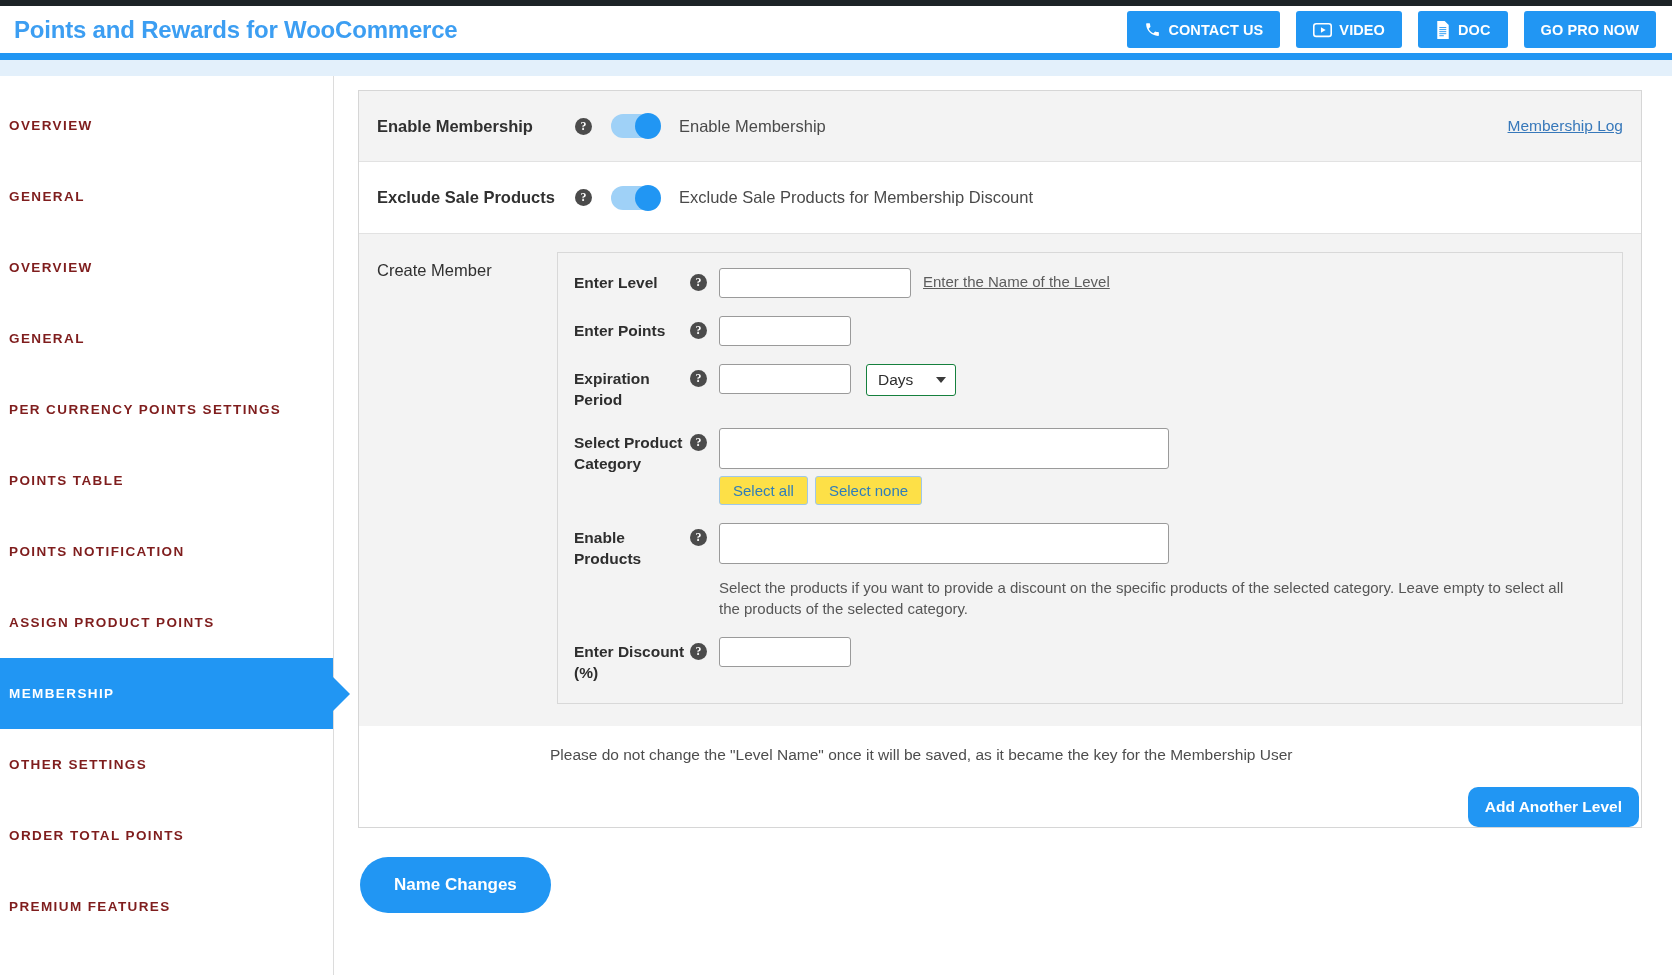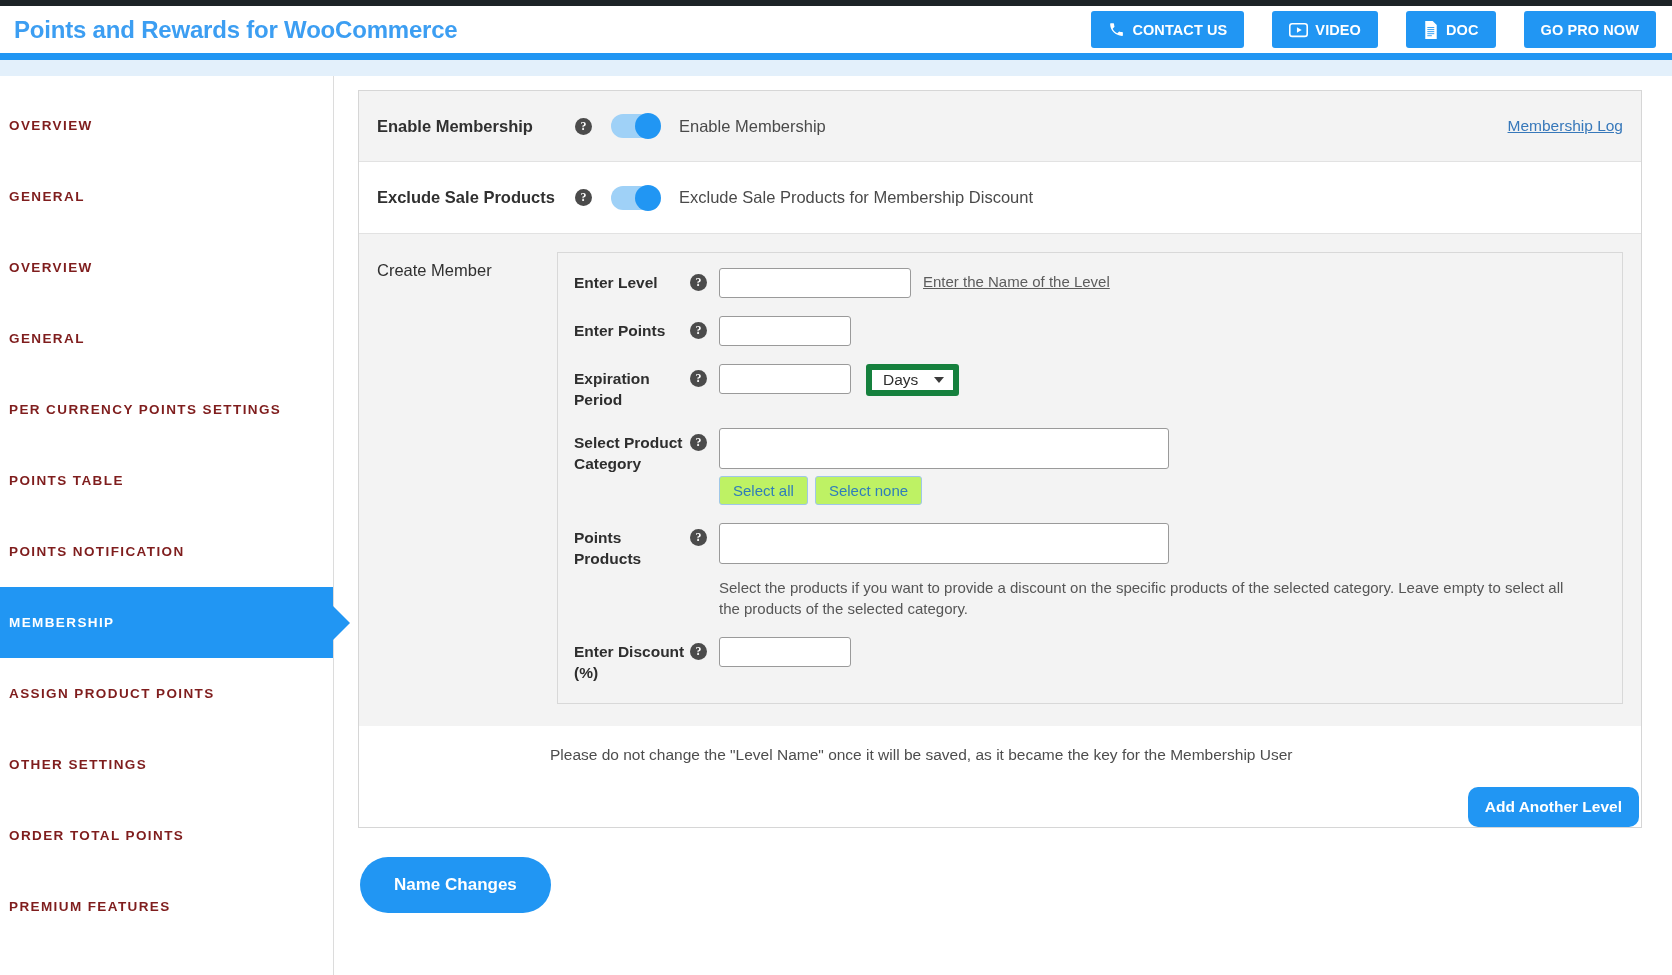--- a/index.html
+++ b/index.html
@@ -32,21 +32,21 @@
     font-size: 24px;
     font-weight: bold;
     color: #3c9ef2;
     letter-spacing: -0.2px;
     white-space: nowrap;
   }
   .header-actions {
     margin-left: auto;
     display: flex;
     align-items: center;
-    gap: 28px;
+    gap: 16px;
   }
   .hdr-btn {
     background: #2196f3;
     color: #ffffff;
     border: none;
     border-radius: 3px;
     height: 37px;
     padding: 0 17px;
     font-size: 14.5px;
     font-weight: bold;
@@ -241,21 +241,21 @@
     font-family: "Liberation Sans", sans-serif;
     color: #2e2e2e;
     outline: none;
   }
   input.w-lg  { width: 192px; }
   input.w-md  { width: 132px; }
   input.w-sm  { width: 132px; }
 
   .select-box {
     height: 32px;
-    border: 6px solid #15803d;
+    border: 1px solid #15803d;
     border-radius: 3px;
     background: #ffffff;
     display: inline-flex;
     align-items: center;
     justify-content: space-between;
     padding: 0 9px 0 11px;
     min-width: 90px;
     margin-left: 15px;
     font-size: 15.5px;
     color: #2e2e2e;
@@ -289,21 +289,21 @@
   }
 
   .sel-btns {
     display: flex;
     gap: 7px;
     margin-top: 7px;
     width: 100%;
   }
   .sel-btn {
     border: 1px solid #9fc7e8;
-    background: #bef264;
+    background: #fde047;
     color: #2f7dba;
     font-size: 15px;
     border-radius: 3px;
     padding: 5px 13px;
     cursor: pointer;
     font-family: "Liberation Sans", sans-serif;
   }
 
   .prod-note {
     font-size: 15px;
@@ -421,25 +421,25 @@
     </div>
     <div class="nav-item">
       <span>PER CURRENCY POINTS SETTINGS</span>
     </div>
     <div class="nav-item">
       <span>POINTS TABLE</span>
     </div>
     <div class="nav-item">
       <span>POINTS NOTIFICATION</span>
     </div>
+    <div class="nav-item">
+      <span>ASSIGN PRODUCT POINTS</span>
+    </div>
     <div class="nav-item active">
       <span>MEMBERSHIP</span>
-    </div>
-    <div class="nav-item">
-      <span>ASSIGN PRODUCT POINTS</span>
     </div>
     <div class="nav-item">
       <span>OTHER SETTINGS</span>
     </div>
     <div class="nav-item">
       <span>ORDER TOTAL POINTS</span>
     </div>
     <div class="nav-item">
       <span>PREMIUM FEATURES</span>
     </div>
@@ -508,21 +508,21 @@
               <div class="help">?</div>
               <div class="multisel"></div>
               <div class="sel-btns" style="margin-left:29px;">
                 <button class="sel-btn">Select all</button>
                 <button class="sel-btn">Select none</button>
               </div>
             </div>
           </div>
 
           <div class="field">
-            <div class="field-label">Points Products</div>
+            <div class="field-label">Enable Products</div>
             <div class="field-ctrl">
               <div class="help">?</div>
               <div class="multisel"></div>
               <div class="prod-note" style="margin-left:29px;">Select the products if you want to provide a discount on the specific products of the selected category. Leave empty to select all the products of the selected category.</div>
             </div>
           </div>
 
           <div class="field">
             <div class="field-label">Enter Discount (%)</div>
             <div class="field-ctrl">

